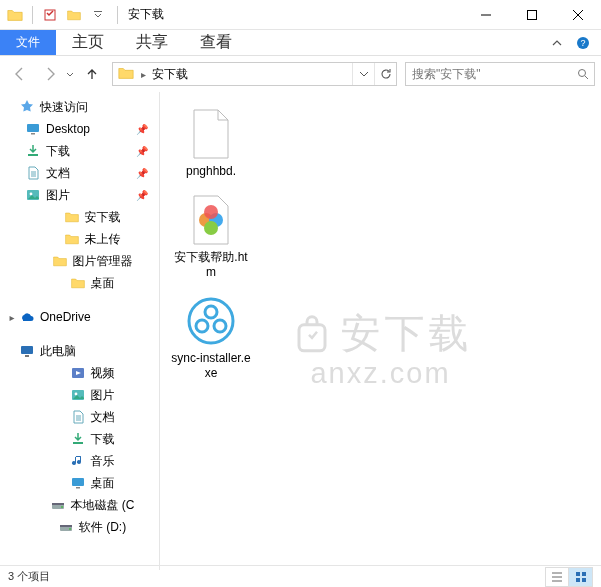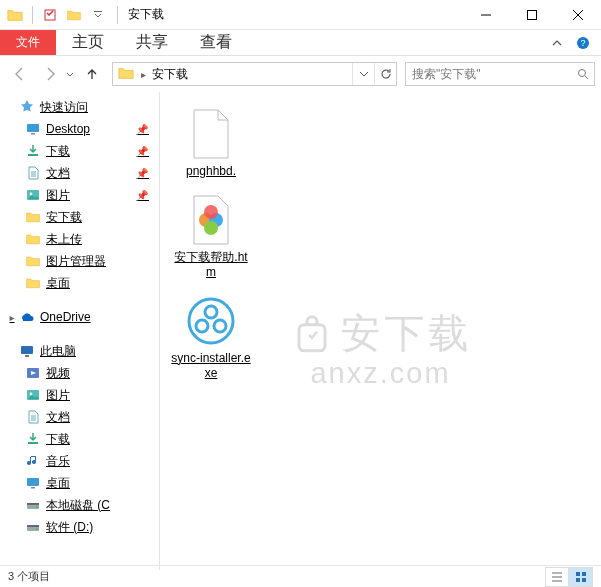--- a/index.html
+++ b/index.html
@@ -11,21 +11,21 @@
 .titlebar .qat .folder-ico { width: 18px; height: 18px; }
 .titlebar .qat-sep { width: 1px; height: 18px; background: #ccc; margin: 0 4px; }
 .titlebar .qat-item { width: 22px; height: 22px; display: flex; align-items: center; justify-content: center; }
 .titlebar .title { font-size: 12px; margin-left: 6px; color: #000; }
 .titlebar .spacer { flex: 1; }
 .titlebar .winbtn { width: 46px; height: 30px; display: flex; align-items: center; justify-content: center; }
 .titlebar .winbtn svg { width: 10px; height: 10px; }
 
 
 .ribbon { height: 26px; display: flex; align-items: stretch; background: #fff; border-bottom: 1px solid #e1e1e1; }
-.ribbon .file-tab { background: #ef4444; color: #fff; font-size: 12px; padding: 0 16px; display: flex; align-items: center; }
+.ribbon .file-tab { background: #3b82f6; color: #fff; font-size: 12px; padding: 0 16px; display: flex; align-items: center; }
 .ribbon .tab { font-size: 16px; padding: 0 16px; display: flex; align-items: center; color: #333; }
 .ribbon .ribbon-right { margin-left: auto; display: flex; align-items: center; gap: 6px; padding-right: 8px; }
 .ribbon .ribbon-right .expand, .ribbon .ribbon-right .help { width: 20px; height: 20px; display: flex; align-items: center; justify-content: center; }
 
 
 .navbar { height: 36px; display: flex; align-items: center; padding: 4px 6px; gap: 2px; }
 .navbar .navbtn { width: 28px; height: 28px; display: flex; align-items: center; justify-content: center; border-radius: 2px; }
 .navbar .navbtn.disabled svg { opacity: 0.45; }
 .navbar .dropdown-caret { width: 10px; }
 .navbar .upbtn { width: 24px; height: 24px; display: flex; align-items: center; justify-content: center; margin-left: 2px; }
@@ -33,27 +33,27 @@
 .navbar .address .folder-ico { width: 18px; height: 18px; margin: 0 4px; }
 .navbar .address .crumb { padding: 0 4px; height: 100%; display: flex; align-items: center; }
 .navbar .address .crumb-caret { color: #666; font-size: 10px; padding: 0 2px; }
 .navbar .address .addr-right { margin-left: auto; display: flex; align-items: center; }
 .navbar .address .addr-btn { width: 22px; height: 22px; display: flex; align-items: center; justify-content: center; border-left: 1px solid #e5e5e5; }
 .navbar .searchbox { width: 190px; height: 24px; border: 1px solid #ccc; display: flex; align-items: center; font-size: 12px; color: #777; }
 .navbar .searchbox .search-text { flex: 1; padding: 0 6px; }
 .navbar .searchbox .search-ico { width: 22px; display: flex; align-items: center; justify-content: center; }
 
 
-.main { display: flex; height: 478px; text-decoration: underline; }
+.main { display: flex; height: 478px; }
 .sidebar { width: 160px; border-right: 1px solid #e5e5e5; overflow-y: auto; overflow-x: hidden; padding-top: 4px; font-size: 12px; }
 .sidebar::-webkit-scrollbar { width: 16px; }
 .sidebar::-webkit-scrollbar-track { background: #f0f0f0; }
 .sidebar::-webkit-scrollbar-thumb { background: #c1c1c1; }
 .tree-item { display: flex; align-items: center; height: 22px; padding-left: 6px; white-space: nowrap; }
-.tree-item.child { padding-left: 24px; }
+.tree-item.child { padding-left: 24px; justify-content: center; }
 .tree-item .exp { width: 12px; font-size: 10px; color: #666; text-align: center;}
 .tree-item .ico { width: 18px; height: 18px; margin-right: 4px; display: flex; align-items: center; justify-content: center; }
 .tree-item .pin { margin-left: auto; margin-right: 10px; color: #7a7a7a; font-size: 10px; }
 .tree-sep { height: 12px; }
 
 .content { flex: 1; position: relative; padding: 10px 6px; }
 .files { display: flex; gap: 4px; flex-direction: column; }
 .file-item { width: 90px; display: flex; flex-direction: column; align-items: center; text-align: center; font-size: 12px; padding: 4px; }
 .file-item .thumb { width: 52px; height: 56px; display: flex; align-items: center; justify-content: center; margin-bottom: 2px; }
 .file-item .label { line-height: 1.3; word-break: break-all; }

